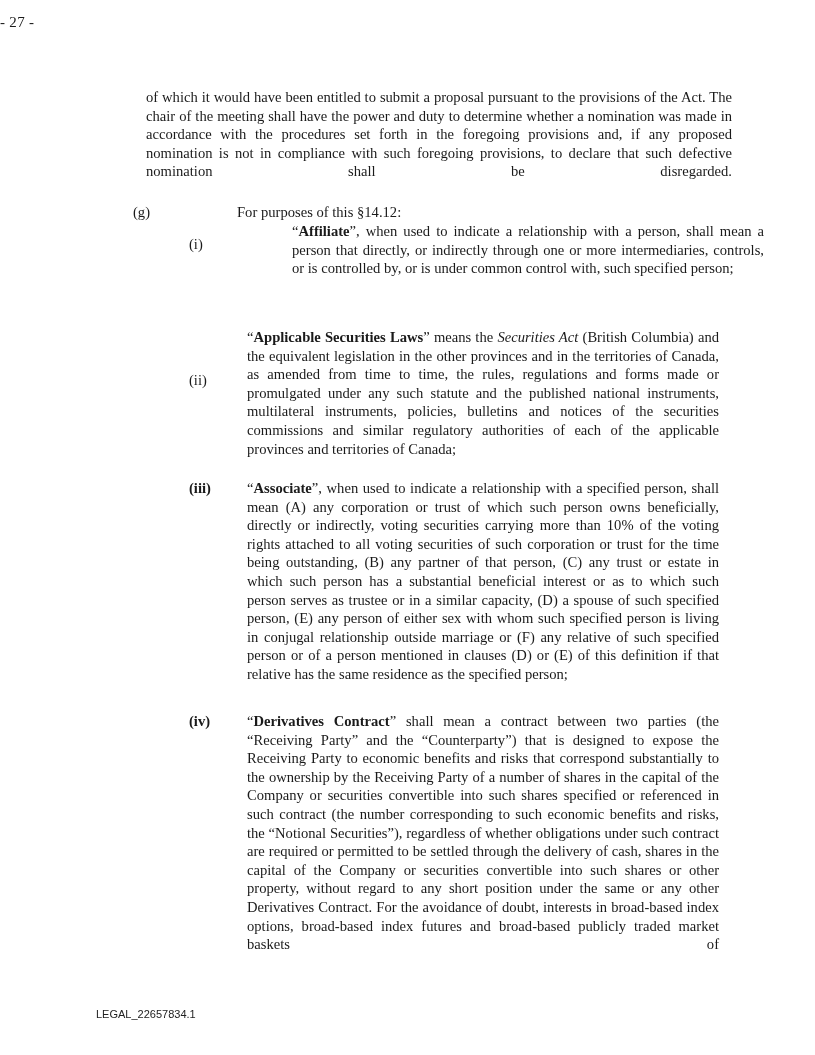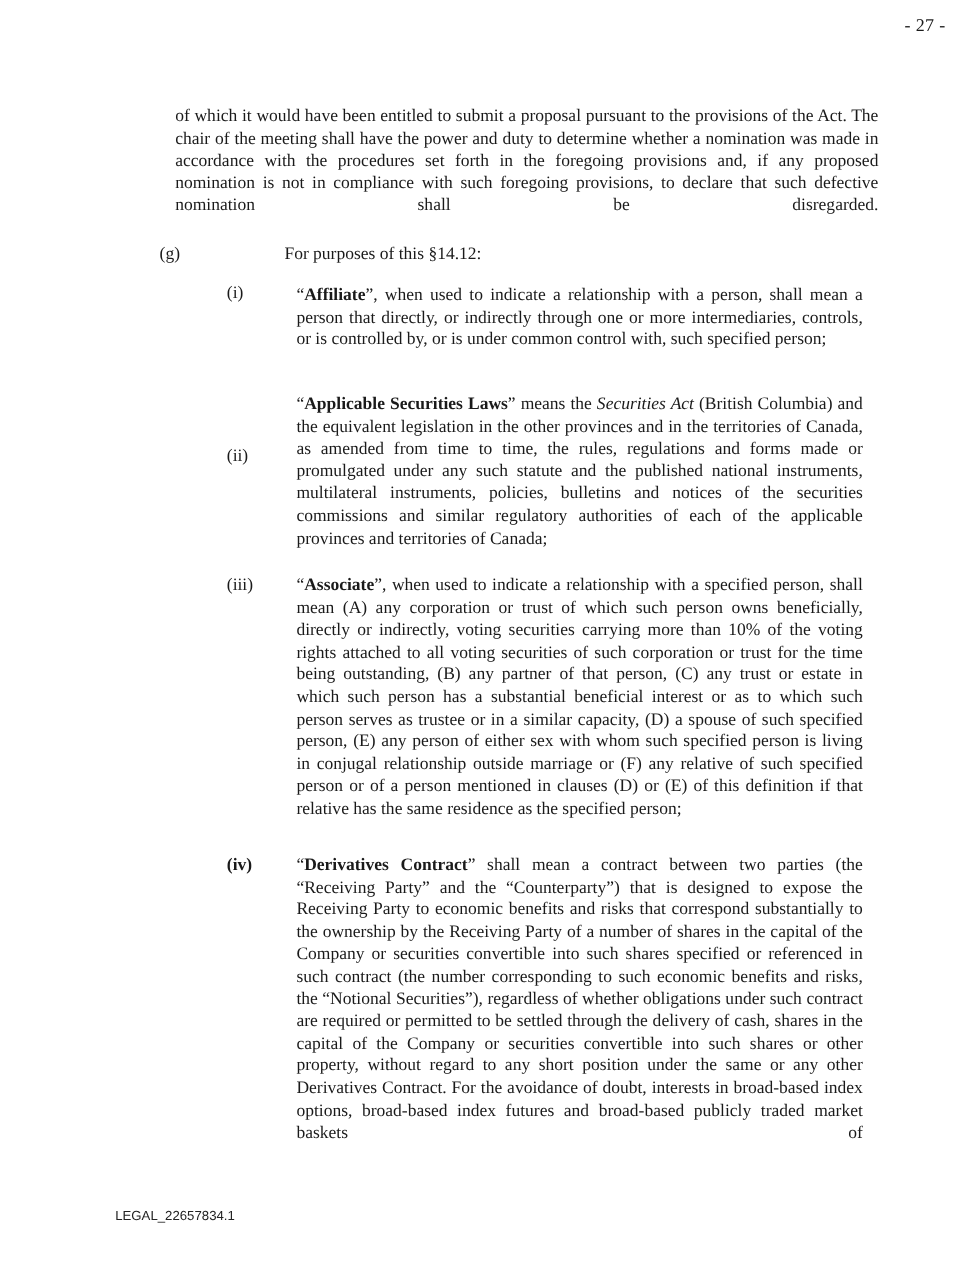--- a/index.html
+++ b/index.html
@@ -3,45 +3,45 @@
 <meta charset="utf-8">
 <style>
   html, body { margin: 0; padding: 0; background: #ffffff; }
   body {
     width: 815px; height: 1055px; position: relative; overflow: hidden;
     font-family: "Liberation Serif", "DejaVu Serif", serif;
     color: #1a1a1a;
   }
   .page-number {
     position: absolute; top: 14px; left: 0; width: 788px;
-    text-align: right; font-size: 15px; letter-spacing: 0.3px;
+    text-align: left; font-size: 15px; letter-spacing: 0.3px;
   }
   .para {
     position: absolute; text-align: justify; font-size: 14.6px; line-height: 18.6px;
     margin: 0;
   }
   .para::after { content: ""; display: inline-block; width: 100%; }
   #intro { left: 133px; top: 88px; width: 586px; text-align-last: left; margin-left: 13px; }
   .sub-label {
     position: absolute; font-size: 14.6px; line-height: 18.6px;
   }
   #g-label { left: 133px; top: 203px; }
   #g-text { left: 189px; top: 203px; font-size: 14.6px; line-height: 18.6px; position: absolute; margin-left: 48px; }
   .def-label { position: absolute; left: 189px; font-size: 14.6px; line-height: 18.6px; }
   .def-text {
     position: absolute; left: 247px; width: 472px; font-size: 14.6px; line-height: 18.6px;
     text-align: justify; text-align-last: left; margin: 0;
   }
   .def-text b { font-weight: bold; }
   .def-text i { font-style: italic; }
   #def-i-label { top: 235px; }
-  #def-i { top: 237px; }
+  #def-i { top: 222px; margin-left: 45px; }
   #def-ii-label { top: 328px; margin-top: 43px; }
   #def-ii { top: 328px; }
-  #def-iii-label { top: 479px; }
+  #def-iii-label { top: 479px; font-weight: bold; }
   #def-iii { top: 479px; }
   #def-iv-label { top: 712px; font-weight: bold; }
   #def-iv { top: 712px; text-align-last: justify; }
   .footer-id {
     position: absolute; left: 96px; top: 1008px;
     font-family: "Liberation Sans", "DejaVu Sans", sans-serif; font-size: 11px; color: #222;
   }
 </style>
 </head>
 <body>

